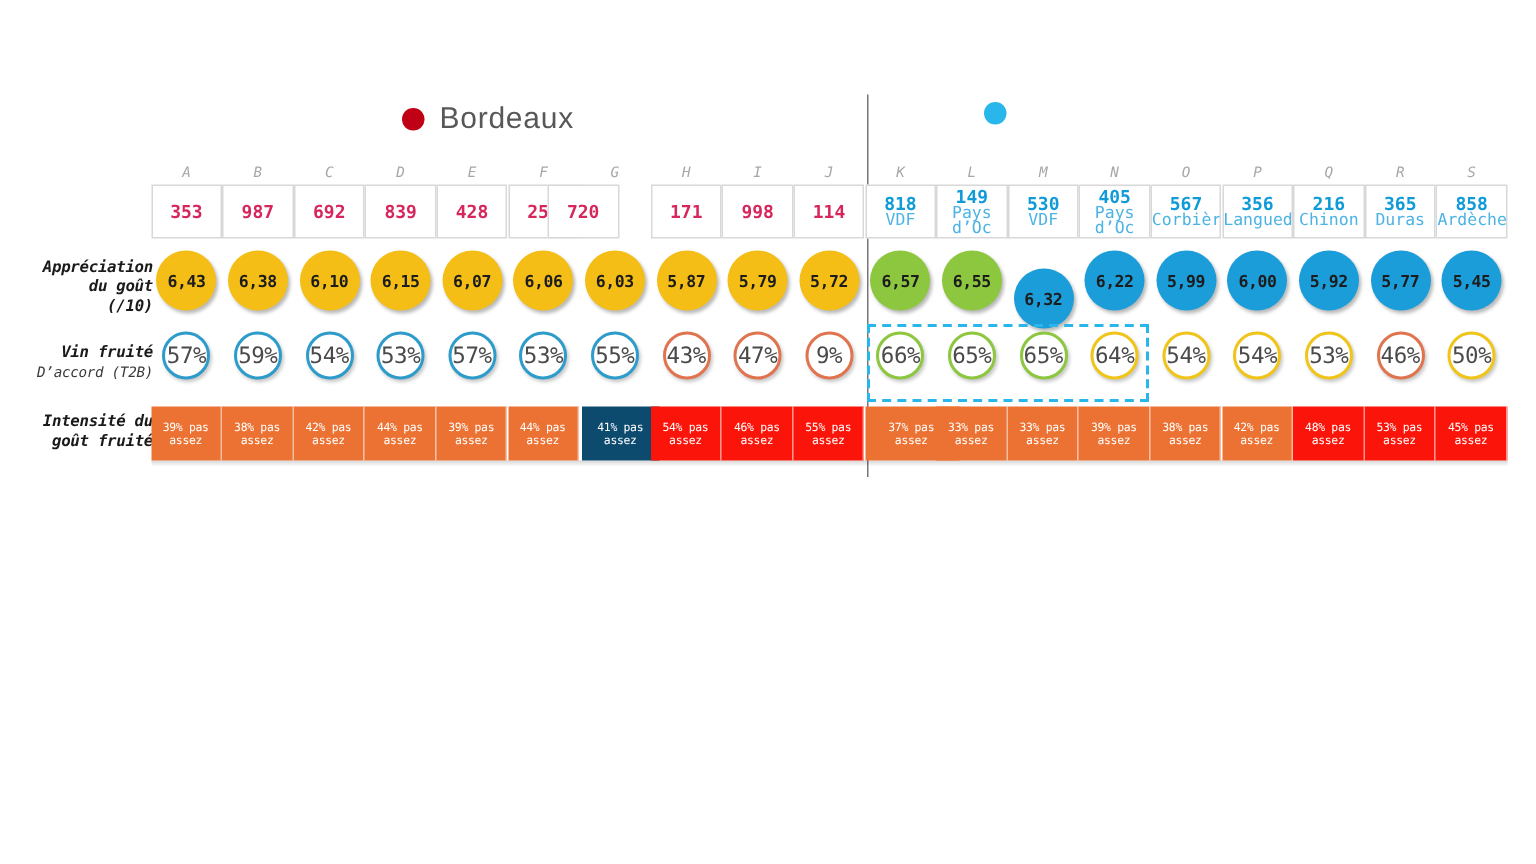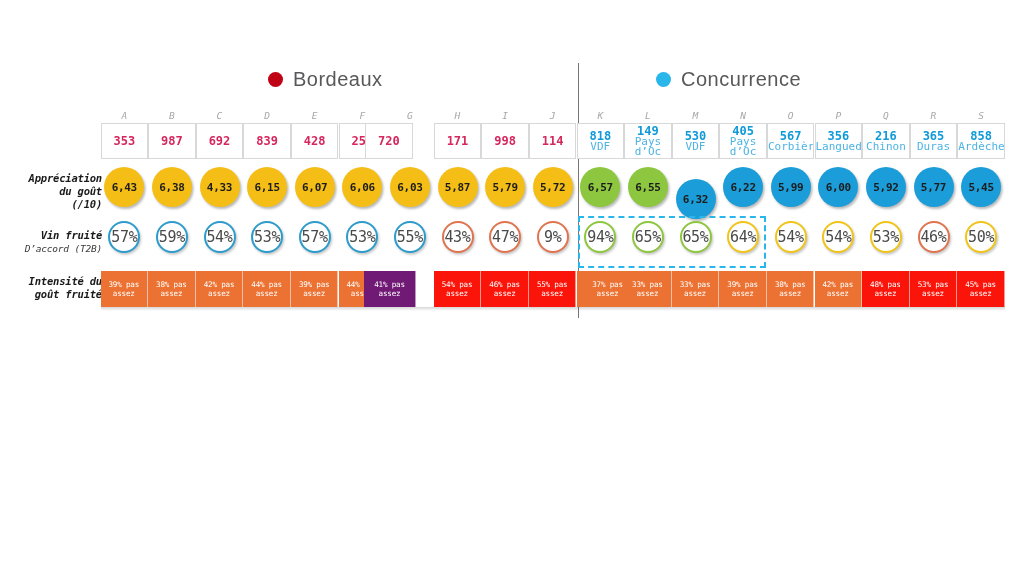--- a/index.html
+++ b/index.html
@@ -87,21 +87,20 @@
 <body>
 
 <div id="root">
 
   <div class="legend" id="legend-bordeaux">
     <span class="dot" id="dot-bordeaux" style="background: rgb(192, 0, 20);"></span>
     <span class="txt">Bordeaux</span>
   </div>
   <div class="legend" id="legend-concurrence">
     <span class="dot" id="dot-concurrence" style="background: rgb(41, 182, 234);"></span>
-    <span class="txt">Concurrence</span>
   </div>
 
   <div id="center-divider" style="background: rgb(118, 118, 118);"></div>
 
   <div class="rowlabel" id="label-appreciation">
     <div class="l1">Appréciation</div>
     <div class="l1">du goût</div>
     <div class="l1">(/10)</div>
   </div>
   <div class="rowlabel" id="label-vinfruite">
@@ -133,21 +132,21 @@
       <div class="bigcircle" style="left: 151.9px; top: 167px; background: rgb(245, 190, 22);">6,38</div>
       <div class="ring" style="left: 155.9px; top: 221px; border: 2.5px solid rgb(45, 156, 203);">59%</div>
       <div class="intens" style="left: 148.1px; width: 47.6px; background: rgb(236, 114, 51);">
         <span class="ln">38% pas</span>
         <span class="ln">assez</span>
       </div>
       <div class="collet" style="left: 195.7px; width: 47.6px;">C</div>
       <div class="hdr bord" style="left: 195.7px; width: 47.6px;">
         <div class="num">692</div>
       </div>
-      <div class="bigcircle" style="left: 199.5px; top: 167px; background: rgb(245, 190, 22);">4,33</div>
+      <div class="bigcircle" style="left: 199.5px; top: 167px; background: rgb(245, 190, 22);">6,10</div>
       <div class="ring" style="left: 203.5px; top: 221px; border: 2.5px solid rgb(45, 156, 203);">54%</div>
       <div class="intens" style="left: 195.7px; width: 47.6px; background: rgb(236, 114, 51);">
         <span class="ln">42% pas</span>
         <span class="ln">assez</span>
       </div>
       <div class="collet" style="left: 243.3px; width: 47.6px;">D</div>
       <div class="hdr bord" style="left: 243.3px; width: 47.6px;">
         <div class="num">839</div>
       </div>
       <div class="bigcircle" style="left: 247.1px; top: 167px; background: rgb(245, 190, 22);">6,15</div>
@@ -175,21 +174,21 @@
       <div class="intens" style="left: 338.5px; width: 47.6px; background: rgb(236, 114, 51);">
         <span class="ln">44% pas</span>
         <span class="ln">assez</span>
       </div>
       <div class="collet" style="left: 386.1px; width: 47.6px;">G</div>
       <div class="hdr bord" style="left: 365px; width: 47.6px;">
         <div class="num">720</div>
       </div>
       <div class="bigcircle" style="left: 389.9px; top: 167px; background: rgb(245, 190, 22);">6,03</div>
       <div class="ring" style="left: 393.9px; top: 221px; border: 2.5px solid rgb(45, 156, 203);">55%</div>
-      <div class="intens" style="left: 364px; width: 52px; background: #701a75;">
+      <div class="intens" style="left: 388px; width: 52px; background: #0c4a6e;">
         <span class="ln">41% pas</span>
         <span class="ln">assez</span>
       </div>
       <div class="collet" style="left: 433.7px; width: 47.6px;">H</div>
       <div class="hdr bord" style="left: 433.7px; width: 47.6px;">
         <div class="num">171</div>
       </div>
       <div class="bigcircle" style="left: 437.5px; top: 167px; background: rgb(245, 190, 22);">5,87</div>
       <div class="ring" style="left: 441.5px; top: 221px; border: 2.5px solid rgb(224, 116, 79);">43%</div>
       <div class="intens" style="left: 433.7px; width: 47.6px; background: rgb(251, 20, 9);">
@@ -215,21 +214,21 @@
       <div class="intens" style="left: 528.9px; width: 47.6px; background: rgb(251, 20, 9);">
         <span class="ln">55% pas</span>
         <span class="ln">assez</span>
       </div>
       <div class="collet" style="left: 576.5px; width: 47.6px;">K</div>
       <div class="hdr conc twoline" style="left: 576.5px; width: 47.6px;">
         <div class="num">818</div>
         <div class="sub">VDF</div>
       </div>
       <div class="bigcircle" style="left: 580.3px; top: 167px; background: rgb(141, 198, 63);">6,57</div>
-      <div class="ring" style="left: 584.3px; top: 221px; border: 2.5px solid rgb(141, 198, 63);">94%</div>
+      <div class="ring" style="left: 584.3px; top: 221px; border: 2.5px solid rgb(141, 198, 63);">66%</div>
       <div class="intens" style="left: 576.5px; width: 63px; background: rgb(236, 114, 51);">
         <span class="ln">37% pas</span>
         <span class="ln">assez</span>
       </div>
       <div class="collet" style="left: 624.1px; width: 47.6px;">L</div>
       <div class="hdr conc twoline" style="left: 624.1px; width: 47.6px;">
         <div class="num">149</div>
         <div class="sub">Pays d’Oc</div>
       </div>
       <div class="bigcircle" style="left: 627.9px; top: 167px; background: rgb(141, 198, 63);">6,55</div>

